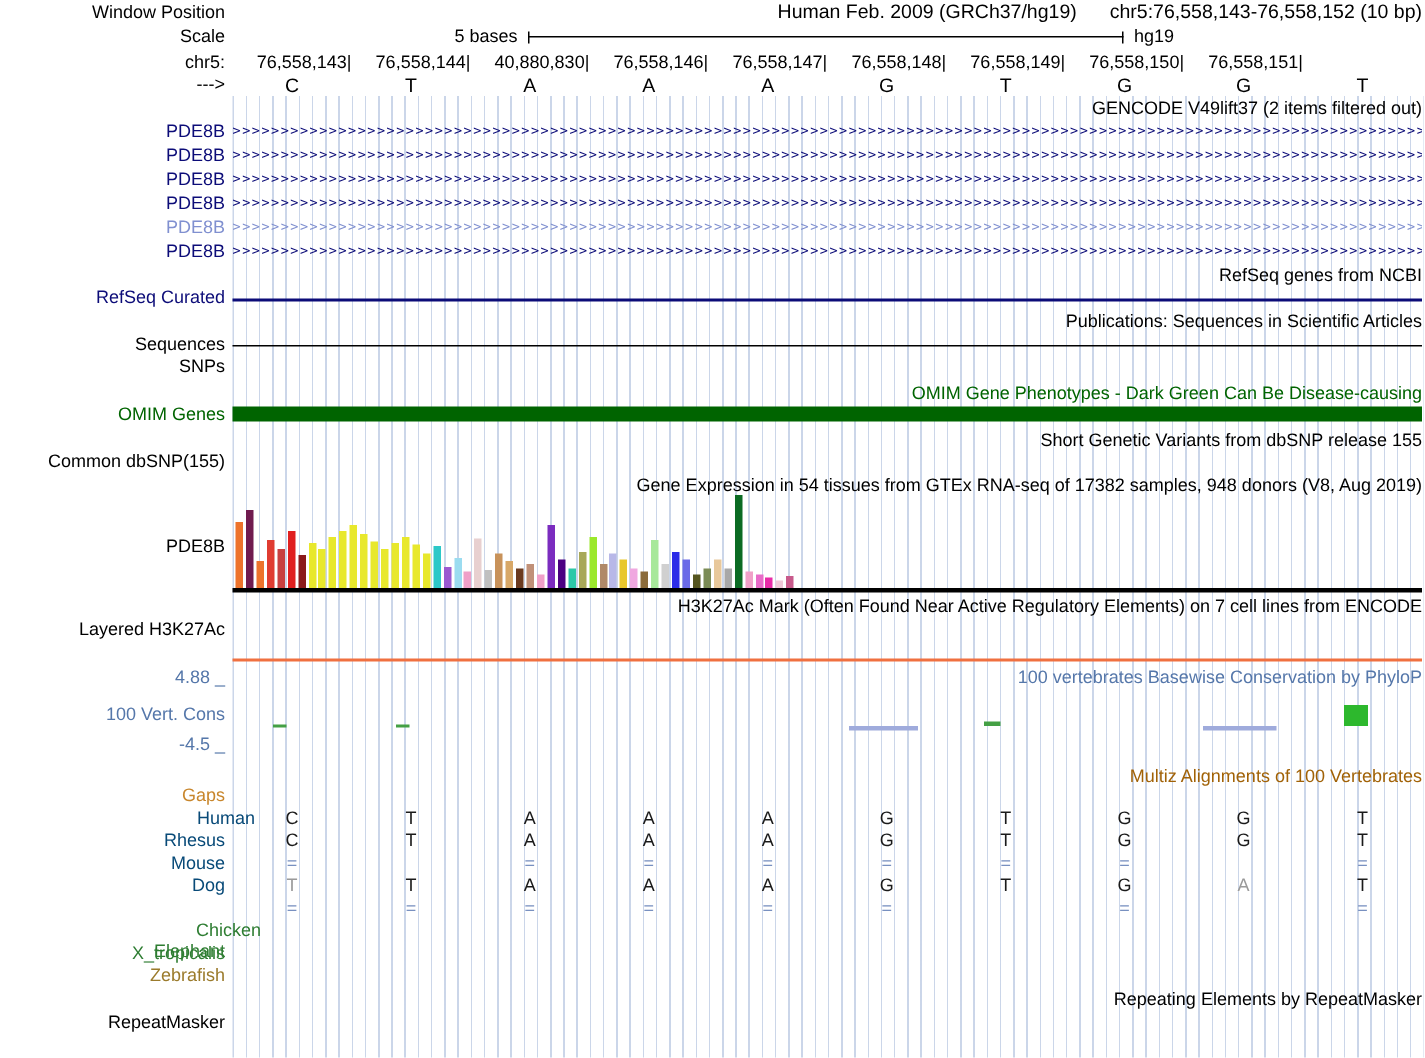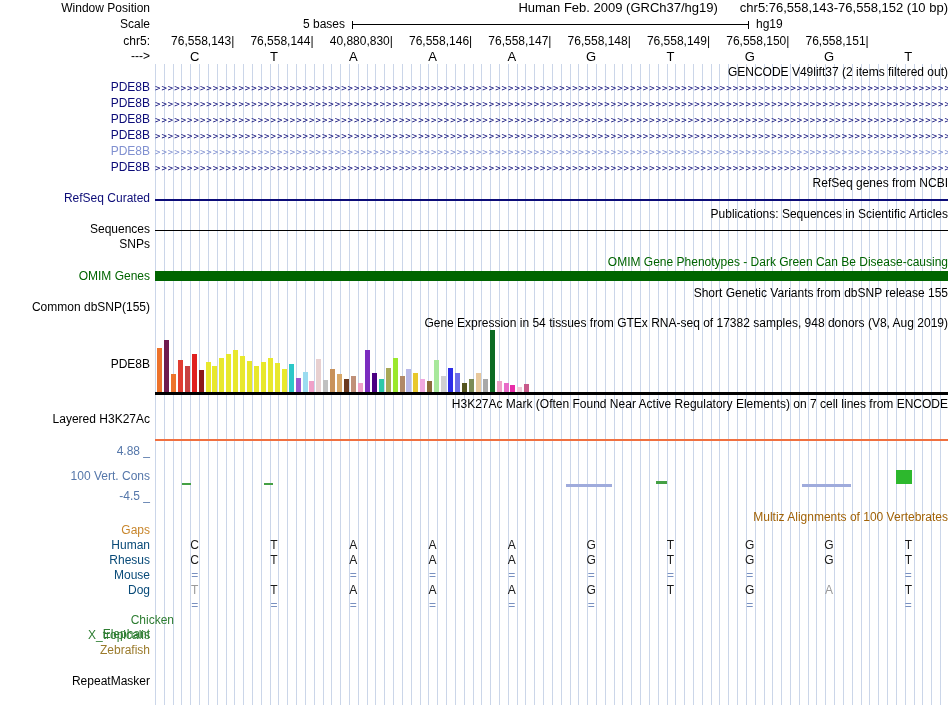--- a/index.html
+++ b/index.html
@@ -54,26 +54,28 @@
 
   <div class="title" style="top:317px">Gene Expression in 54 tissues from GTEx RNA-seq of 17382 samples, 948 donors (V8, Aug 2019)</div>
   <div class="lbl" style="top:358px">PDE8B</div>
   <div class="hline" style="top:392px;height:3px;background:#000"></div>
 
   <div class="title" style="top:398px">H3K27Ac Mark (Often Found Near Active Regulatory Elements) on 7 cell lines from ENCODE</div>
   <div class="lbl" style="top:413px">Layered H3K27Ac</div>
   <div class="hline" style="top: 439px; height: 2px; background: rgb(240, 112, 64);"></div>
 
   <div class="lbl" style="top: 445px; color: rgb(85, 119, 170);">4.88 _</div>
+  <div class="title" style="top: 445px; color: rgb(85, 119, 170);">100 vertebrates Basewise Conservation by PhyloP</div>
   <div class="lbl" style="top: 470px; color: rgb(85, 119, 170);">100 Vert. Cons</div>
   <div class="lbl" style="top: 490px; color: rgb(85, 119, 170);">-4.5 _</div>
 
   <div class="title" style="top: 511px; color: #a16207;">Multiz Alignments of 100 Vertebrates</div>
   <div class="lbl" style="top: 524px; color: rgb(200, 134, 44);">Gaps</div>
 
+  <div class="title" style="top:660px">Repeating Elements by RepeatMasker</div>
   <div class="lbl" style="top:675px">RepeatMasker</div>
 <div class="mark" style="left: 155px; top: 35px; width: 79.3px; text-align: right;">76,558,143|</div>
     <div class="mark" style="left: 234.3px; top: 35px; width: 79.3px; text-align: right;">76,558,144|</div>
     <div class="mark" style="left: 313.6px; top: 35px; width: 79.3px; text-align: right;">40,880,830|</div>
     <div class="mark" style="left: 392.9px; top: 35px; width: 79.3px; text-align: right;">76,558,146|</div>
     <div class="mark" style="left: 472.2px; top: 35px; width: 79.3px; text-align: right;">76,558,147|</div>
     <div class="mark" style="left: 551.5px; top: 35px; width: 79.3px; text-align: right;">76,558,148|</div>
     <div class="mark" style="left: 630.8px; top: 35px; width: 79.3px; text-align: right;">76,558,149|</div>
     <div class="mark" style="left: 710.1px; top: 35px; width: 79.3px; text-align: right;">76,558,150|</div>
     <div class="mark" style="left: 789.4px; top: 35px; width: 79.3px; text-align: right;">76,558,151|</div>
@@ -152,21 +154,21 @@
     <div class="mark" style="left: 503.5px; top: 383px; width: 5px; height: 9px; background: rgb(232, 107, 200);"></div>
     <div class="mark" style="left: 510.43px; top: 385px; width: 5px; height: 7px; background: rgb(232, 44, 168);"></div>
     <div class="mark" style="left: 517.36px; top: 387px; width: 5px; height: 5px; background: rgb(240, 200, 216);"></div>
     <div class="mark" style="left: 524.29px; top: 384px; width: 5px; height: 8px; background: rgb(200, 90, 139);"></div>
     <div class="mark" style="left: 182px; top: 483px; width: 9px; height: 2px; background: rgb(68, 160, 68);"></div>
     <div class="mark" style="left: 264px; top: 483px; width: 9px; height: 2px; background: rgb(68, 160, 68);"></div>
     <div class="mark" style="left: 566px; top: 484px; width: 46px; height: 3px; background: rgb(159, 171, 220);"></div>
     <div class="mark" style="left: 656px; top: 481px; width: 11px; height: 3px; background: rgb(68, 160, 68);"></div>
     <div class="mark" style="left: 802px; top: 484px; width: 49px; height: 3px; background: rgb(159, 171, 220);"></div>
     <div class="mark" style="left: 896px; top: 470px; width: 16px; height: 14px; background: rgb(45, 184, 45);"></div>
-    <div class="lbl" style="top: 539px; color: rgb(8, 74, 120);">Human</div>
+    <div class="lbl" style="top: 539px; color: rgb(8, 74, 120); margin-left: 20px;">Human</div>
     <div class="mark" style="left: 155px; top: 539px; width: 79.3px; text-align: center; color: rgb(26, 26, 26);">C</div>
     <div class="mark" style="left: 234.3px; top: 539px; width: 79.3px; text-align: center; color: rgb(26, 26, 26);">T</div>
     <div class="mark" style="left: 313.6px; top: 539px; width: 79.3px; text-align: center; color: rgb(26, 26, 26);">A</div>
     <div class="mark" style="left: 392.9px; top: 539px; width: 79.3px; text-align: center; color: rgb(26, 26, 26);">A</div>
     <div class="mark" style="left: 472.2px; top: 539px; width: 79.3px; text-align: center; color: rgb(26, 26, 26);">A</div>
     <div class="mark" style="left: 551.5px; top: 539px; width: 79.3px; text-align: center; color: rgb(26, 26, 26);">G</div>
     <div class="mark" style="left: 630.8px; top: 539px; width: 79.3px; text-align: center; color: rgb(26, 26, 26);">T</div>
     <div class="mark" style="left: 710.1px; top: 539px; width: 79.3px; text-align: center; color: rgb(26, 26, 26);">G</div>
     <div class="mark" style="left: 789.4px; top: 539px; width: 79.3px; text-align: center; color: rgb(26, 26, 26);">G</div>
     <div class="mark" style="left: 868.7px; top: 539px; width: 79.3px; text-align: center; color: rgb(26, 26, 26);">T</div>

